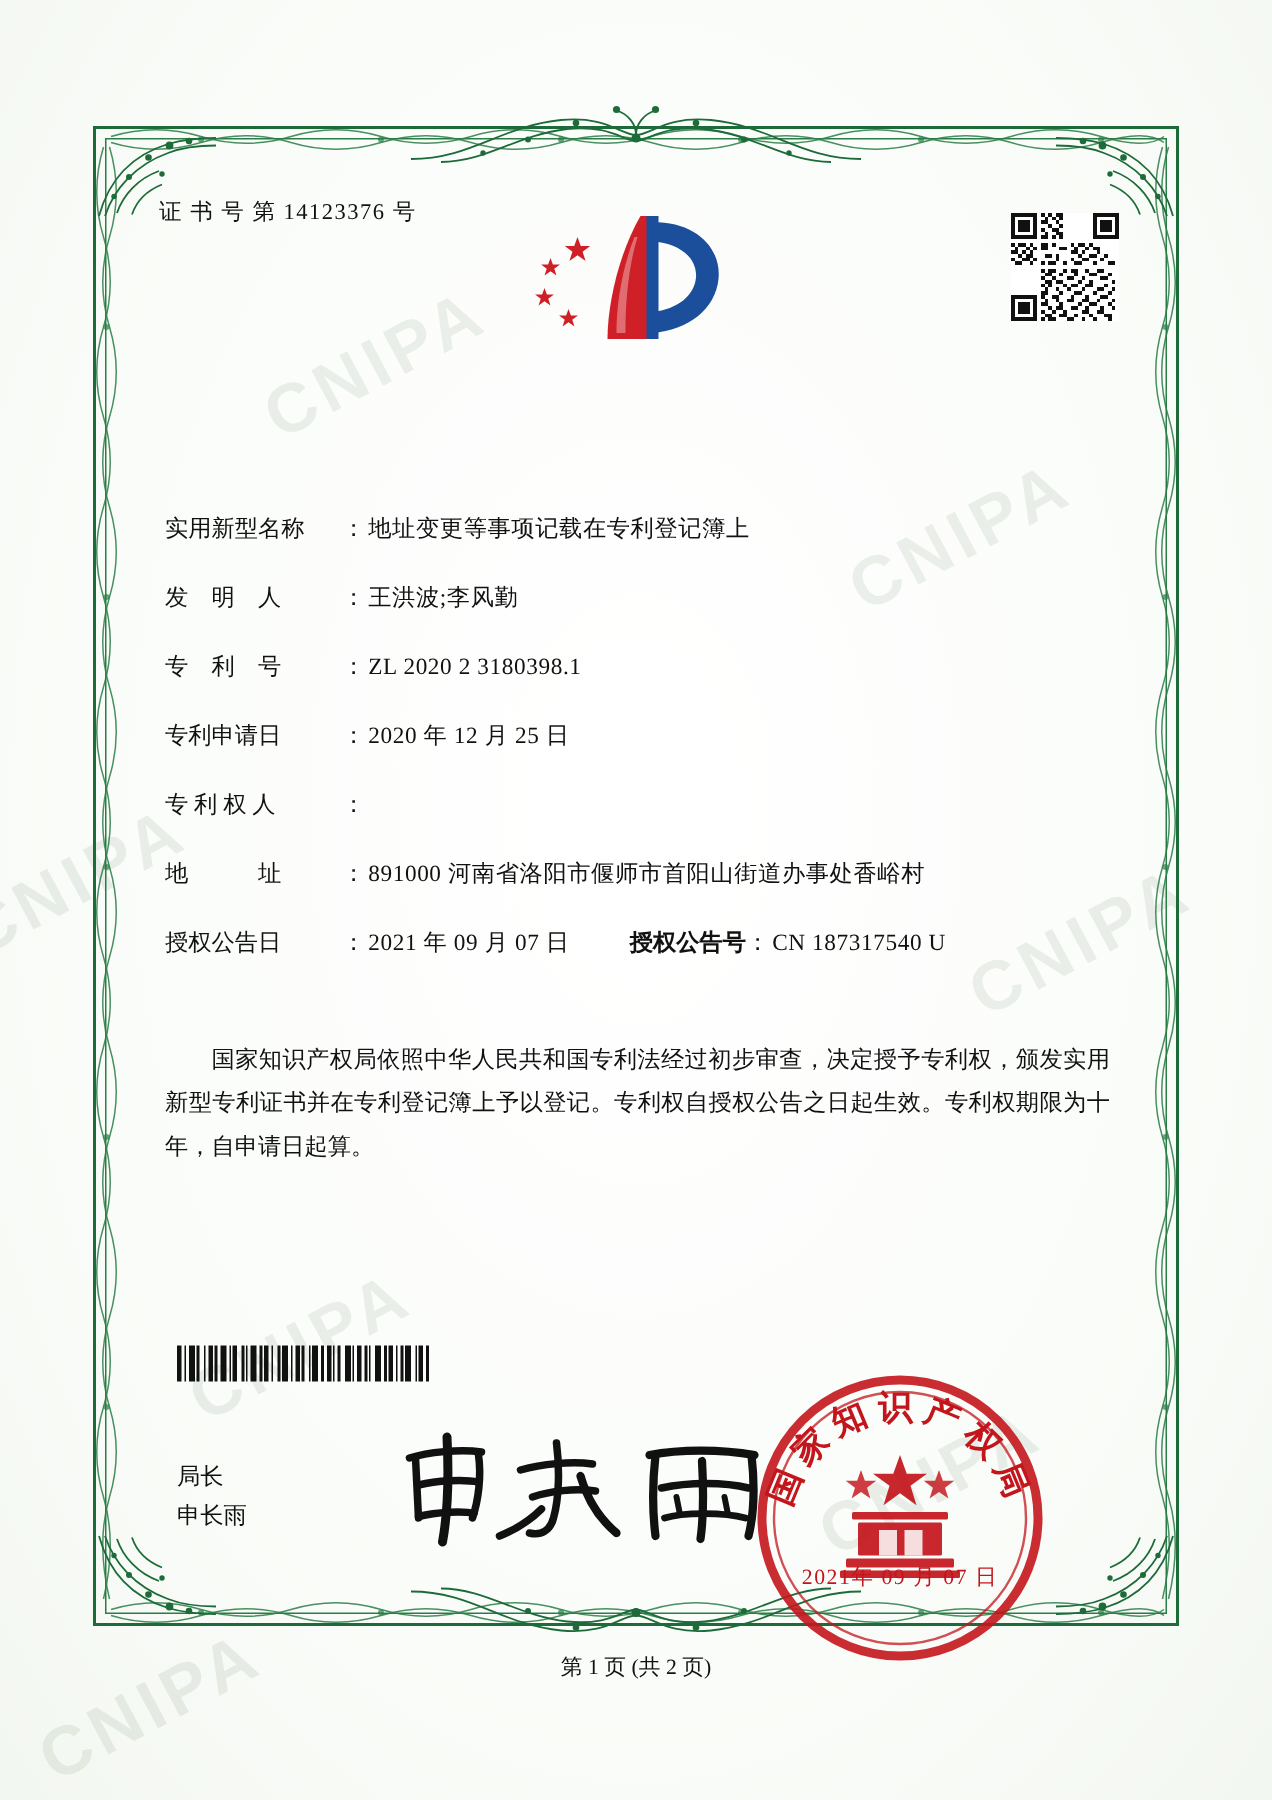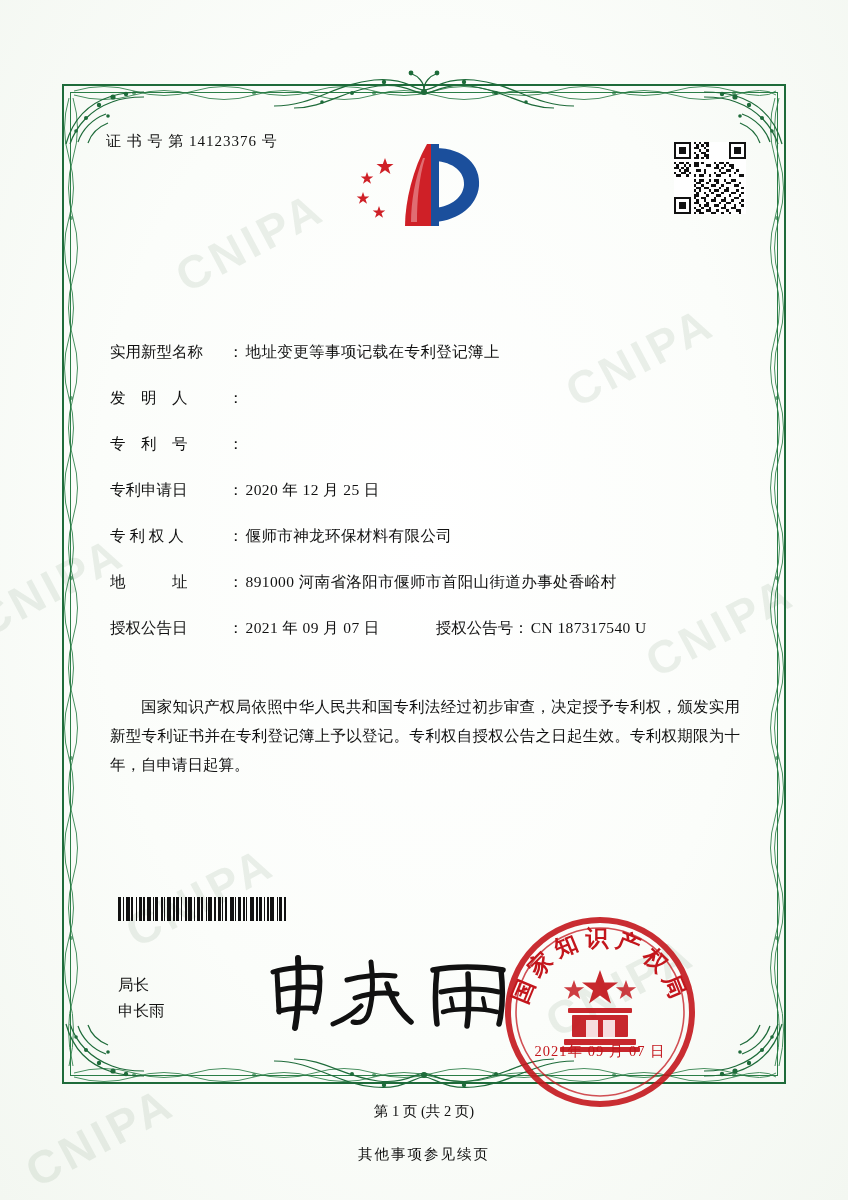--- a/index.html
+++ b/index.html
@@ -174,22 +174,23 @@
     width: 118px;
     flex: 0 0 118px;
     letter-spacing: 0px;
     white-space: nowrap;
   }
   .field-colon { margin: 0 2px 0 0; }
   .field-value { flex: 1; letter-spacing: 0.4px; }
 
   .field-row.dual .field-value { flex: 0 0 auto; }
   .dual-second-label {
-    margin-left: 56px;
+    margin-left: 40px;
     white-space: nowrap;
+    font-weight: bold;
   }
 
   .paragraphs {
     position: absolute;
     left: 40px;
     right: 38px;
     top: 600px;
     font-size: 15.5px;
     line-height: 29px;
     color: #111;
@@ -632,34 +633,35 @@
 
     <div class="fields">
       <div class="field-row">
         <div class="field-label">实用新型名称</div>
         <div class="field-colon">：</div>
         <div class="field-value">地址变更等事项记载在专利登记簿上</div>
       </div>
       <div class="field-row">
         <div class="field-label">发　明　人</div>
         <div class="field-colon">：</div>
+        <div class="field-value">王洪波;李风勤</div>
       </div>
       <div class="field-row">
         <div class="field-label">专　利　号</div>
         <div class="field-colon">：</div>
+        <div class="field-value">ZL 2020 2 3180398.1</div>
       </div>
       <div class="field-row">
         <div class="field-label">专利申请日</div>
         <div class="field-colon">：</div>
         <div class="field-value">2020 年 12 月 25 日</div>
       </div>
       <div class="field-row">
         <div class="field-label">专 利 权 人</div>
         <div class="field-colon">：</div>
-        <div class="field-value">偃师市神龙环保材料有限公司</div>
       </div>
       <div class="field-row">
         <div class="field-label">地　　　址</div>
         <div class="field-colon">：</div>
         <div class="field-value">891000 河南省洛阳市偃师市首阳山街道办事处香峪村</div>
       </div>
       <div class="field-row dual">
         <div class="field-label">授权公告日</div>
         <div class="field-colon">：</div>
         <div class="field-value">2021 年 09 月 07 日</div>
@@ -814,14 +816,13 @@
         <text font-family="DejaVu Serif, Liberation Serif, serif" font-size="23" font-weight="700" fill="#c3161c" letter-spacing="6">
           <textPath href="#arcpath" startOffset="50%" text-anchor="middle">国家知识产权局</textPath>
         </text>
       </svg>
     </div>
     <div class="seal-date">2021年 09 月 07 日</div>
 
     <div class="page-num">第 1 页 (共 2 页)</div>
   </div>
 
-  <div class="footer-note">其他事项参见续页</div>
 </div>
 
 </body></html>

